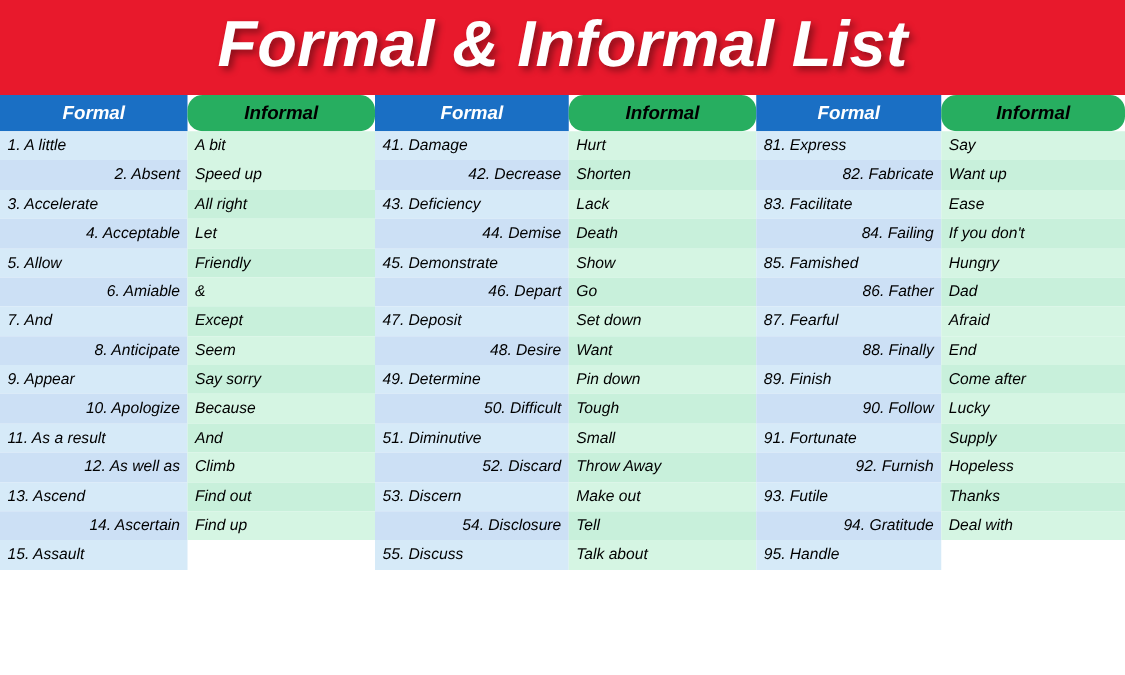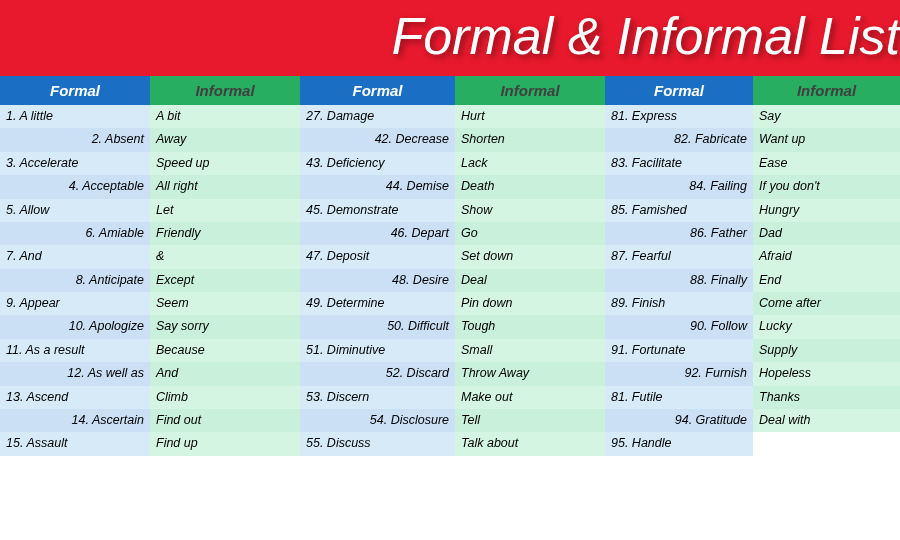--- a/index.html
+++ b/index.html
@@ -14,25 +14,24 @@
     
     #header {
       background: #e8192c;
       text-align: center;
       padding: 10px 0 14px 0;
       position: relative;
     }
     #header h1 {
       color: #fff;
       font-size: 52px;
-      font-weight: 400;
+      font-weight: 700;
       font-style: italic;
       text-shadow: 3px 3px 6px rgba(0,0,0,0.4);
       line-height: 1;
-      text-align: right;
     }
     
     #header::after {
       content: '';
       display: block;
       position: absolute;
       bottom: -12px;
       left: 50%;
       transform: translateX(-50%);
       width: 0;
@@ -59,21 +58,22 @@
       font-weight: 800;
       text-align: center;
       font-style: italic;
     }
     .col-header.formal {
       background: #1a6fc4;
       color: #fff;
     }
     .col-header.informal {
       background: #27ae60;
-      color: #404040;
+      color: #000000;
+      border-radius: 12px;
     }
 
     
     .data-rows {
       display: grid;
       grid-template-columns: 150px 150px 155px 150px 148px 147px;
       width: 900px;
     }
 
     .data-col {
@@ -135,37 +135,36 @@
         <div class="cell formal-bg">9. Appear</div>
         <div class="cell formal-bg alt">10. Apologize</div>
         <div class="cell formal-bg">11. As a result</div>
         <div class="cell formal-bg alt">12. As well as</div>
         <div class="cell formal-bg">13. Ascend</div>
         <div class="cell formal-bg alt">14. Ascertain</div>
         <div class="cell formal-bg">15. Assault</div>
       </div>
     <div class="data-col" id="col-i1">
         <div class="cell informal-bg">A bit</div>
-        <div class="cell informal-bg alt">Away</div>
         <div class="cell informal-bg">Speed up</div>
         <div class="cell informal-bg alt">All right</div>
         <div class="cell informal-bg">Let</div>
         <div class="cell informal-bg alt">Friendly</div>
         <div class="cell informal-bg">&amp;</div>
         <div class="cell informal-bg alt">Except</div>
         <div class="cell informal-bg">Seem</div>
         <div class="cell informal-bg alt">Say sorry</div>
         <div class="cell informal-bg">Because</div>
         <div class="cell informal-bg alt">And</div>
         <div class="cell informal-bg">Climb</div>
         <div class="cell informal-bg alt">Find out</div>
         <div class="cell informal-bg">Find up</div>
       </div>
     <div class="data-col" id="col-f2">
-        <div class="cell formal-bg">27. Damage</div>
+        <div class="cell formal-bg">41. Damage</div>
         <div class="cell formal-bg alt">42. Decrease</div>
         <div class="cell formal-bg">43. Deficiency</div>
         <div class="cell formal-bg alt">44. Demise</div>
         <div class="cell formal-bg">45. Demonstrate</div>
         <div class="cell formal-bg alt">46. Depart</div>
         <div class="cell formal-bg">47. Deposit</div>
         <div class="cell formal-bg alt">48. Desire</div>
         <div class="cell formal-bg">49. Determine</div>
         <div class="cell formal-bg alt">50. Difficult</div>
         <div class="cell formal-bg">51. Diminutive</div>
@@ -175,21 +174,21 @@
         <div class="cell formal-bg">55. Discuss</div>
       </div>
     <div class="data-col" id="col-i2">
         <div class="cell informal-bg">Hurt</div>
         <div class="cell informal-bg alt">Shorten</div>
         <div class="cell informal-bg">Lack</div>
         <div class="cell informal-bg alt">Death</div>
         <div class="cell informal-bg">Show</div>
         <div class="cell informal-bg alt">Go</div>
         <div class="cell informal-bg">Set down</div>
-        <div class="cell informal-bg alt">Deal</div>
+        <div class="cell informal-bg alt">Want</div>
         <div class="cell informal-bg">Pin down</div>
         <div class="cell informal-bg alt">Tough</div>
         <div class="cell informal-bg">Small</div>
         <div class="cell informal-bg alt">Throw Away</div>
         <div class="cell informal-bg">Make out</div>
         <div class="cell informal-bg alt">Tell</div>
         <div class="cell informal-bg">Talk about</div>
       </div>
     <div class="data-col" id="col-f3">
         <div class="cell formal-bg">81. Express</div>
@@ -197,21 +196,21 @@
         <div class="cell formal-bg">83. Facilitate</div>
         <div class="cell formal-bg alt">84. Failing</div>
         <div class="cell formal-bg">85. Famished</div>
         <div class="cell formal-bg alt">86. Father</div>
         <div class="cell formal-bg">87. Fearful</div>
         <div class="cell formal-bg alt">88. Finally</div>
         <div class="cell formal-bg">89. Finish</div>
         <div class="cell formal-bg alt">90. Follow</div>
         <div class="cell formal-bg">91. Fortunate</div>
         <div class="cell formal-bg alt">92. Furnish</div>
-        <div class="cell formal-bg">81. Futile</div>
+        <div class="cell formal-bg">93. Futile</div>
         <div class="cell formal-bg alt">94. Gratitude</div>
         <div class="cell formal-bg">95. Handle</div>
       </div>
     <div class="data-col" id="col-i3">
         <div class="cell informal-bg">Say</div>
         <div class="cell informal-bg alt">Want up</div>
         <div class="cell informal-bg">Ease</div>
         <div class="cell informal-bg alt">If you don't</div>
         <div class="cell informal-bg">Hungry</div>
         <div class="cell informal-bg alt">Dad</div>

